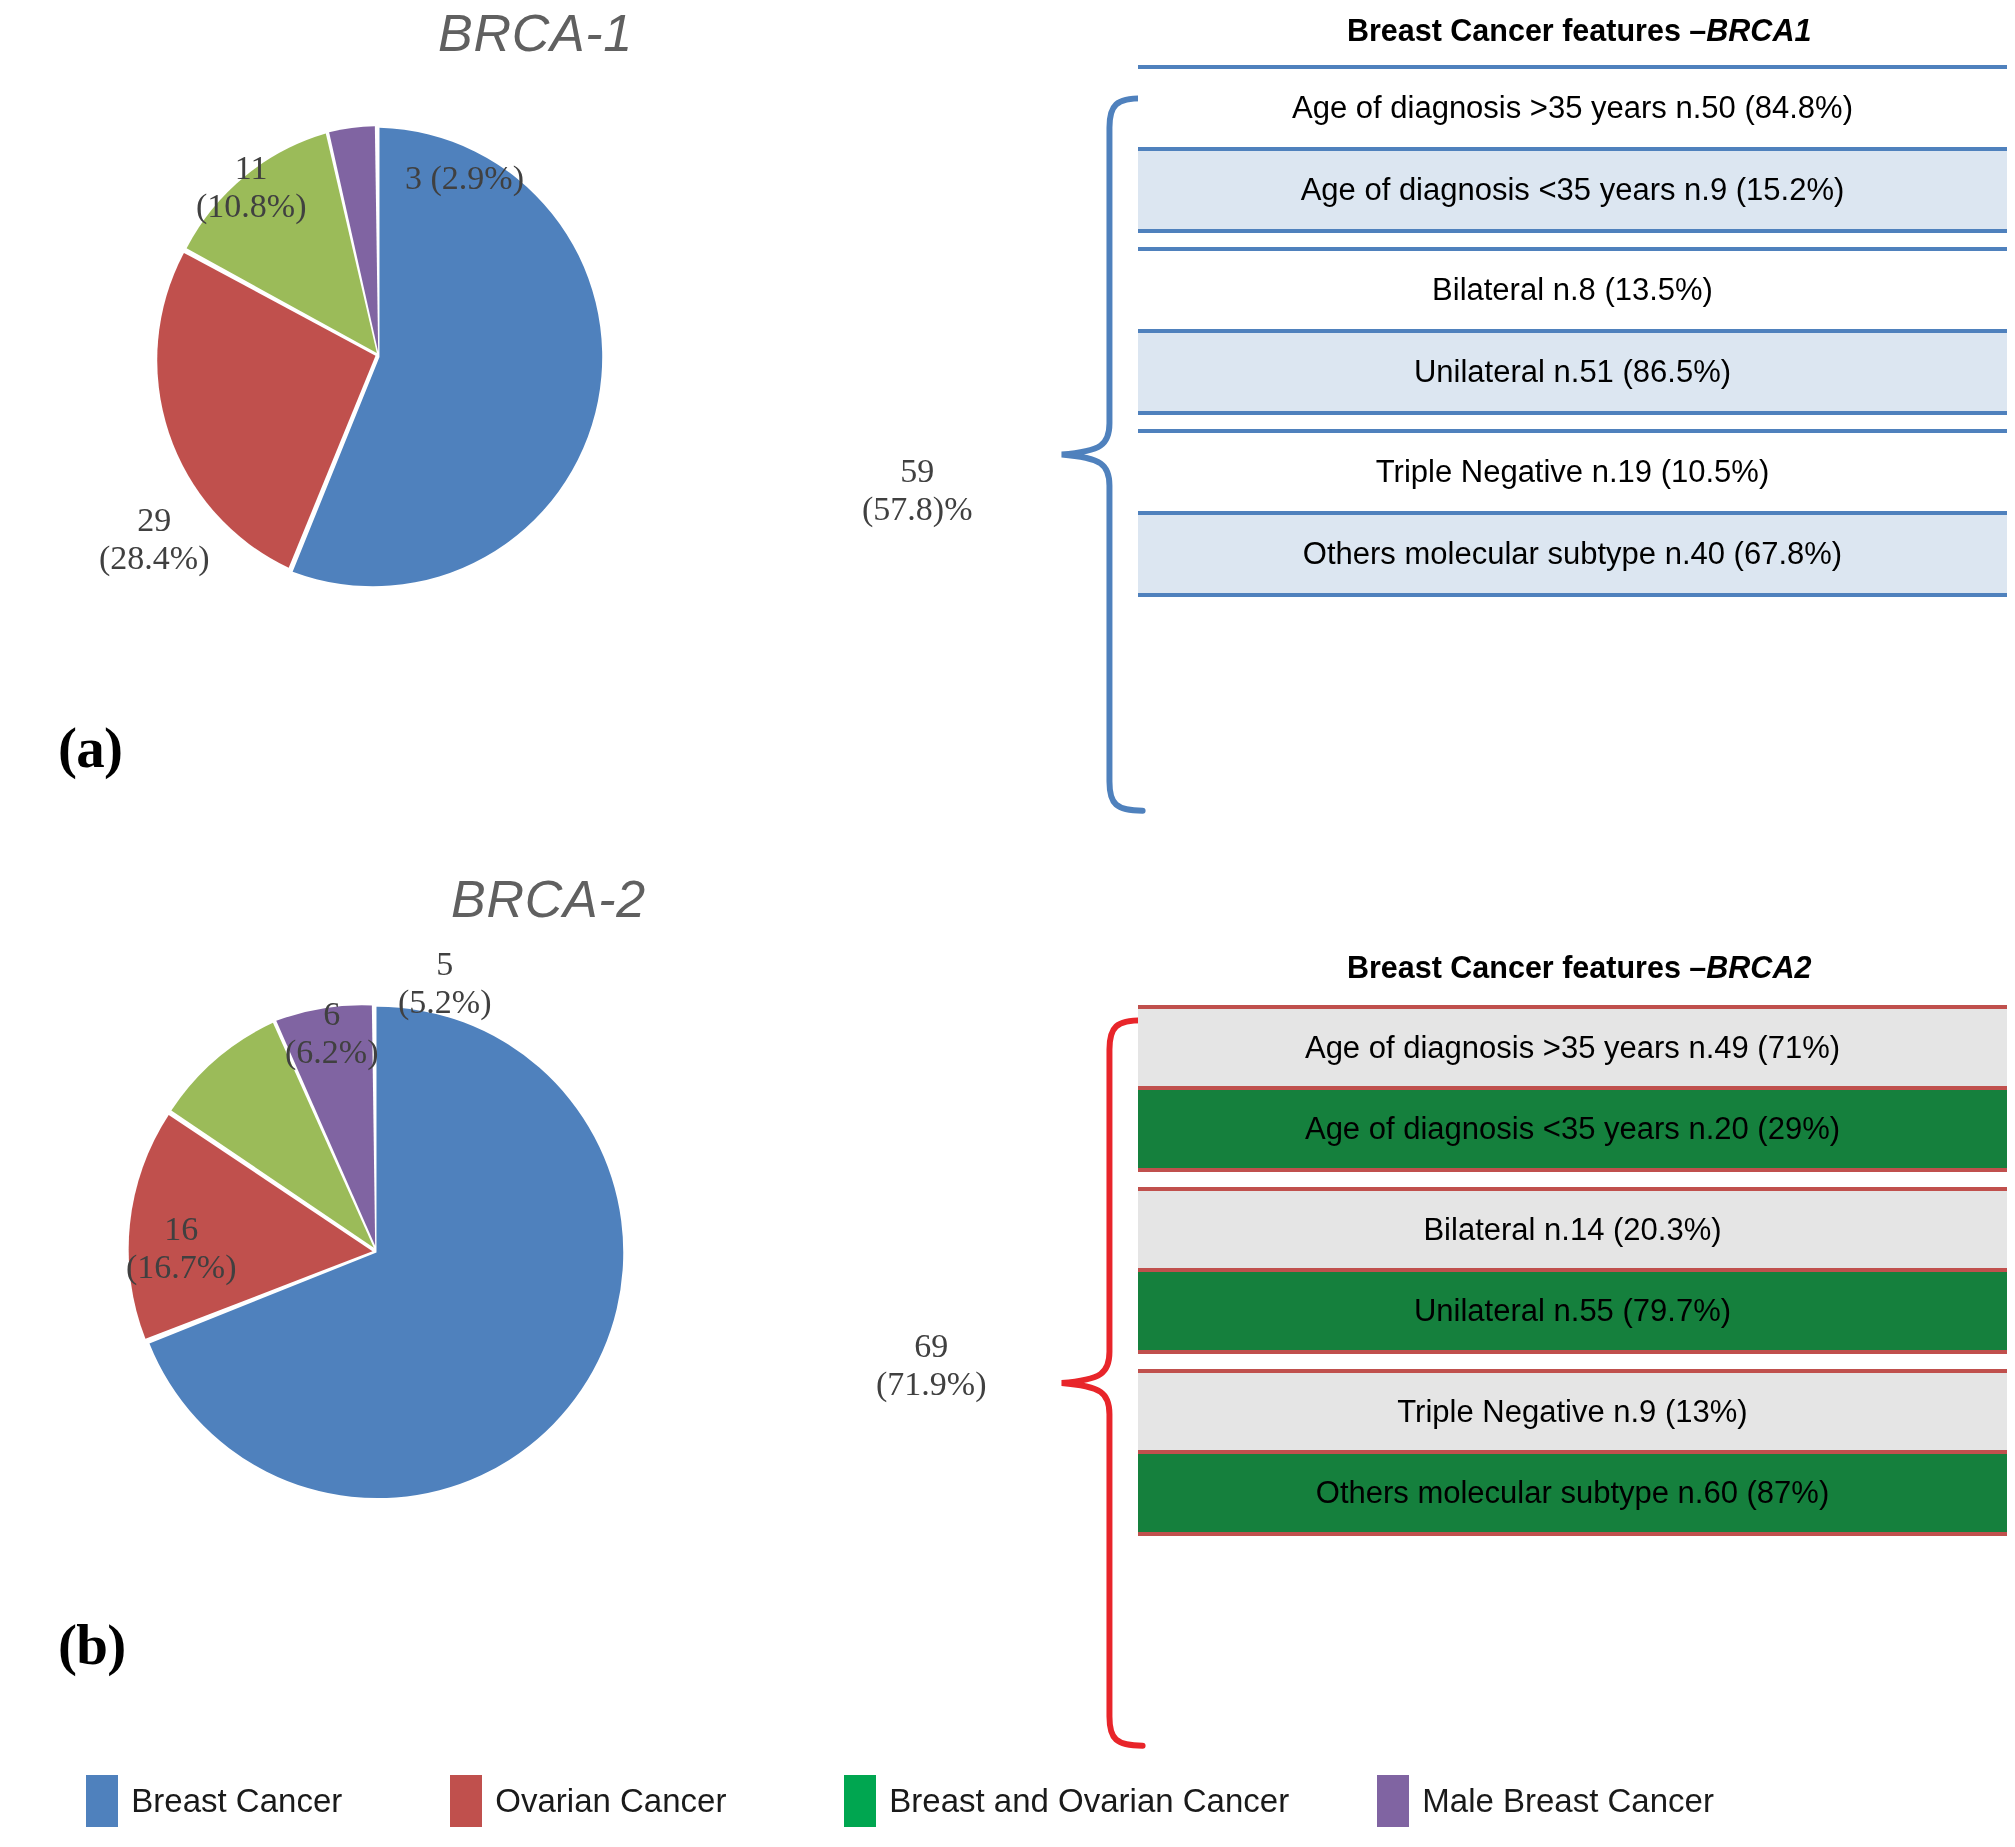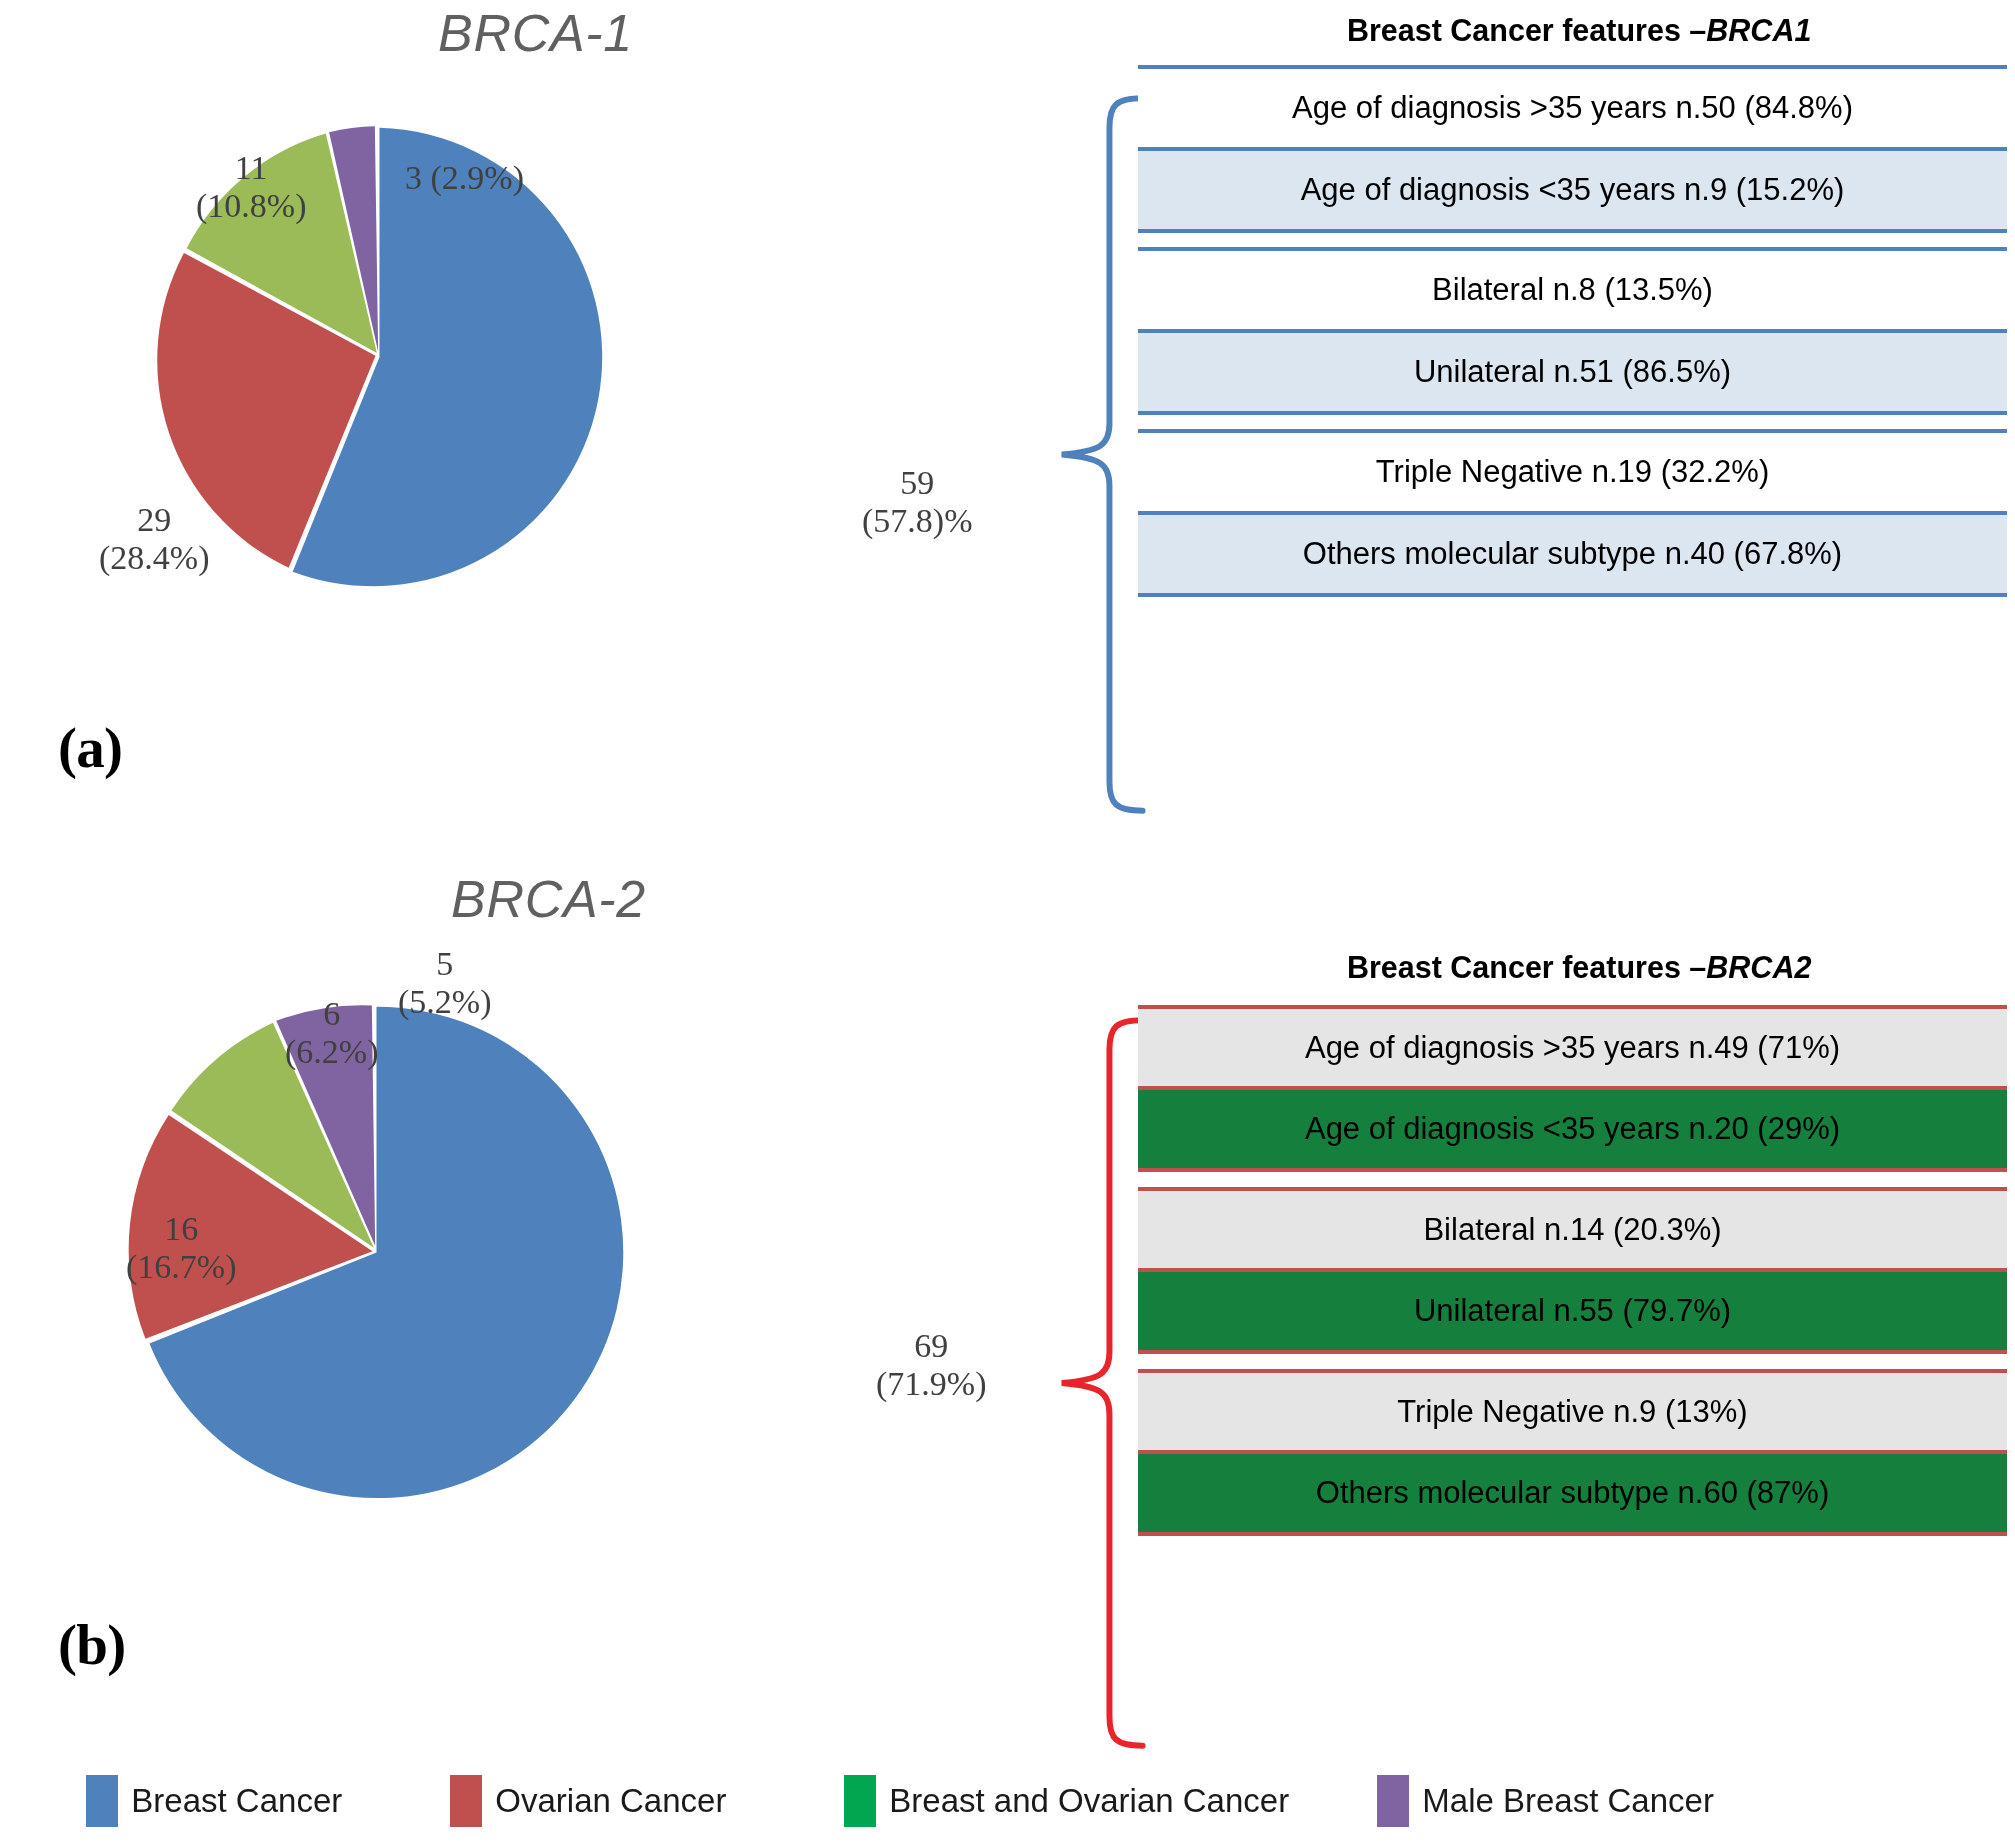--- a/index.html
+++ b/index.html
@@ -61,21 +61,21 @@
     font-size: 34px;
     line-height: 1.12;
     color: #404040;
     text-align: center;
     white-space: nowrap;
   }
 
   
   #lbl-a-green  { left: 196px;  top: 149px; }
   #lbl-a-purple { left: 405px;  top: 159px; }
-  #lbl-a-blue   { left: 862px; top: 464px; }
+  #lbl-a-blue   { left: 862px; top: 452px; }
   #lbl-a-red    { left: 99px;  top: 501px; }
 
   
   #lbl-b-purple { left: 398px;  top: 945px; }
   #lbl-b-green  { left: 285px;  top: 995px; }
   #lbl-b-red    { left: 126px;  top: 1210px; }
   #lbl-b-blue   { left: 876px; top: 1327px; }
 
   
   .feat-block { position: absolute; }
@@ -218,21 +218,21 @@
       <div class="feat-row">Age of diagnosis &gt;35 years n.50 (84.8%)</div>
       <div class="feat-row shaded">Age of diagnosis &lt;35 years n.9 (15.2%)</div>
     </div>
 
     <div class="feat-group">
       <div class="feat-row">Bilateral n.8 (13.5%)</div>
       <div class="feat-row shaded">Unilateral n.51 (86.5%)</div>
     </div>
 
     <div class="feat-group">
-      <div class="feat-row">Triple Negative n.19 (32.2%)</div>
+      <div class="feat-row">Triple Negative n.19 (10.5%)</div>
       <div class="feat-row shaded">Others molecular subtype n.40 (67.8%)</div>
     </div>
   </div>
 
 </div>
 
 <div class="panel-letter" id="letter-a">(a)</div>
 
 <div class="panel" id="panel-b">
 </div>

